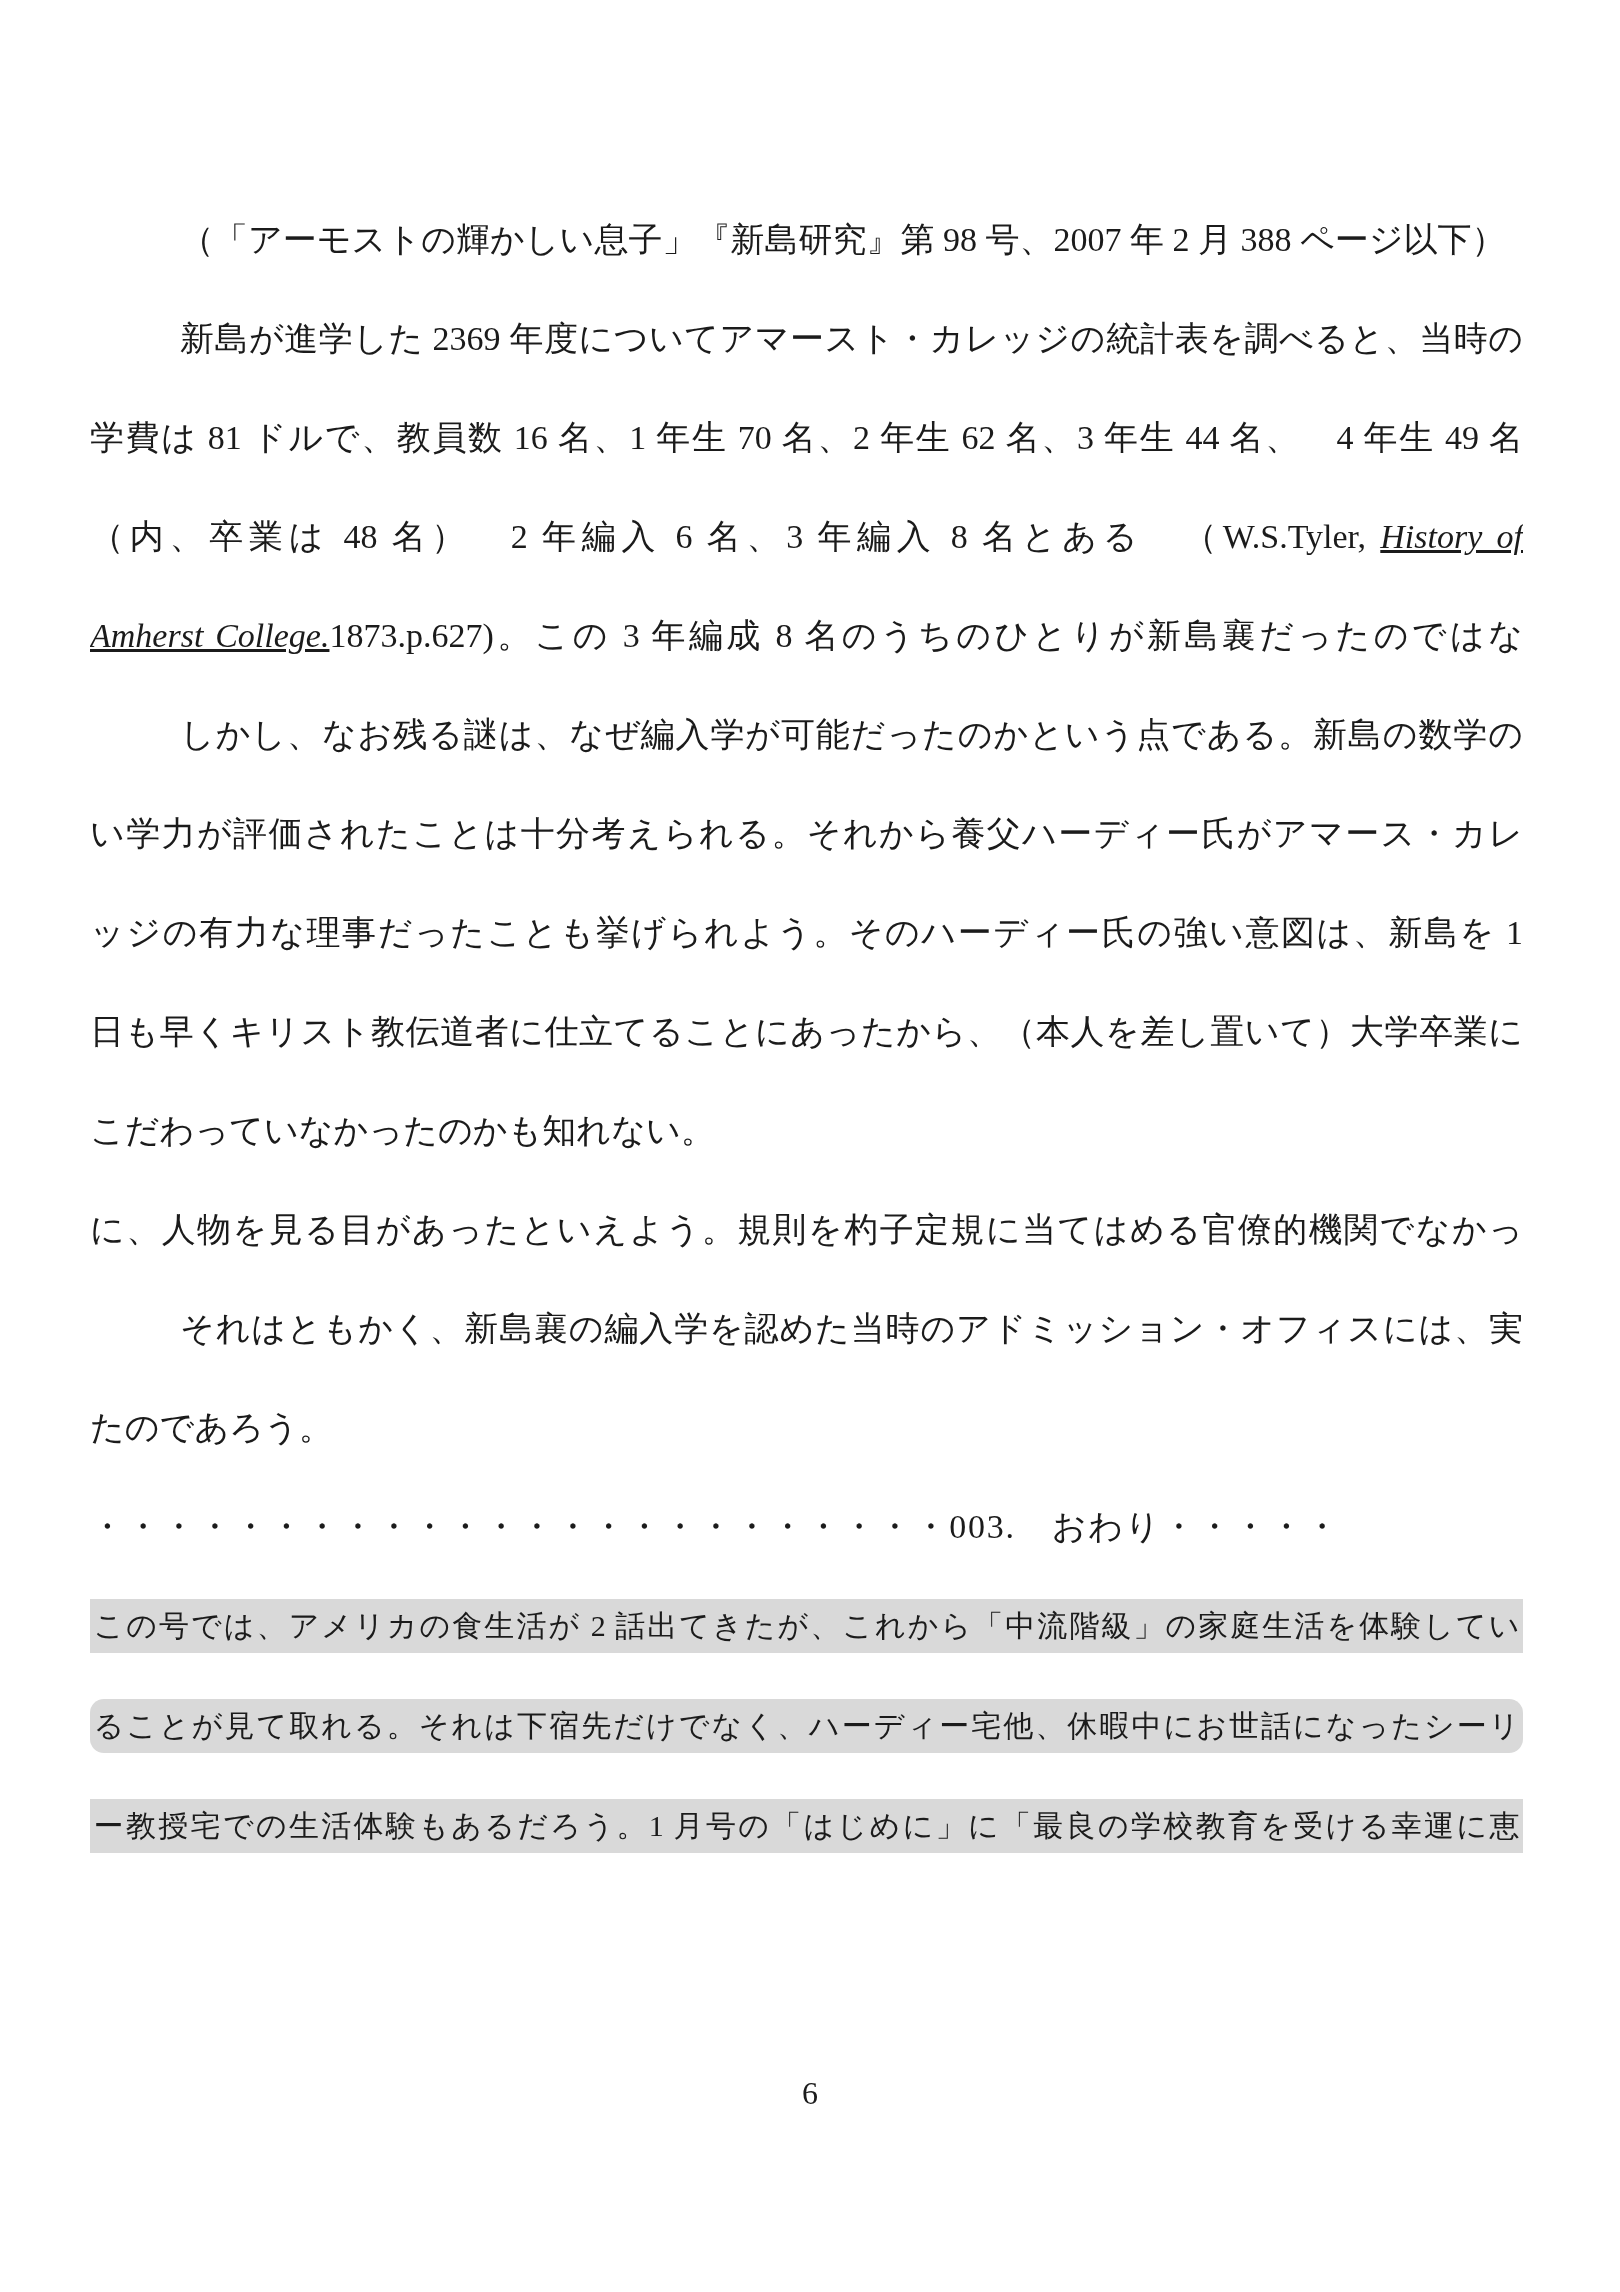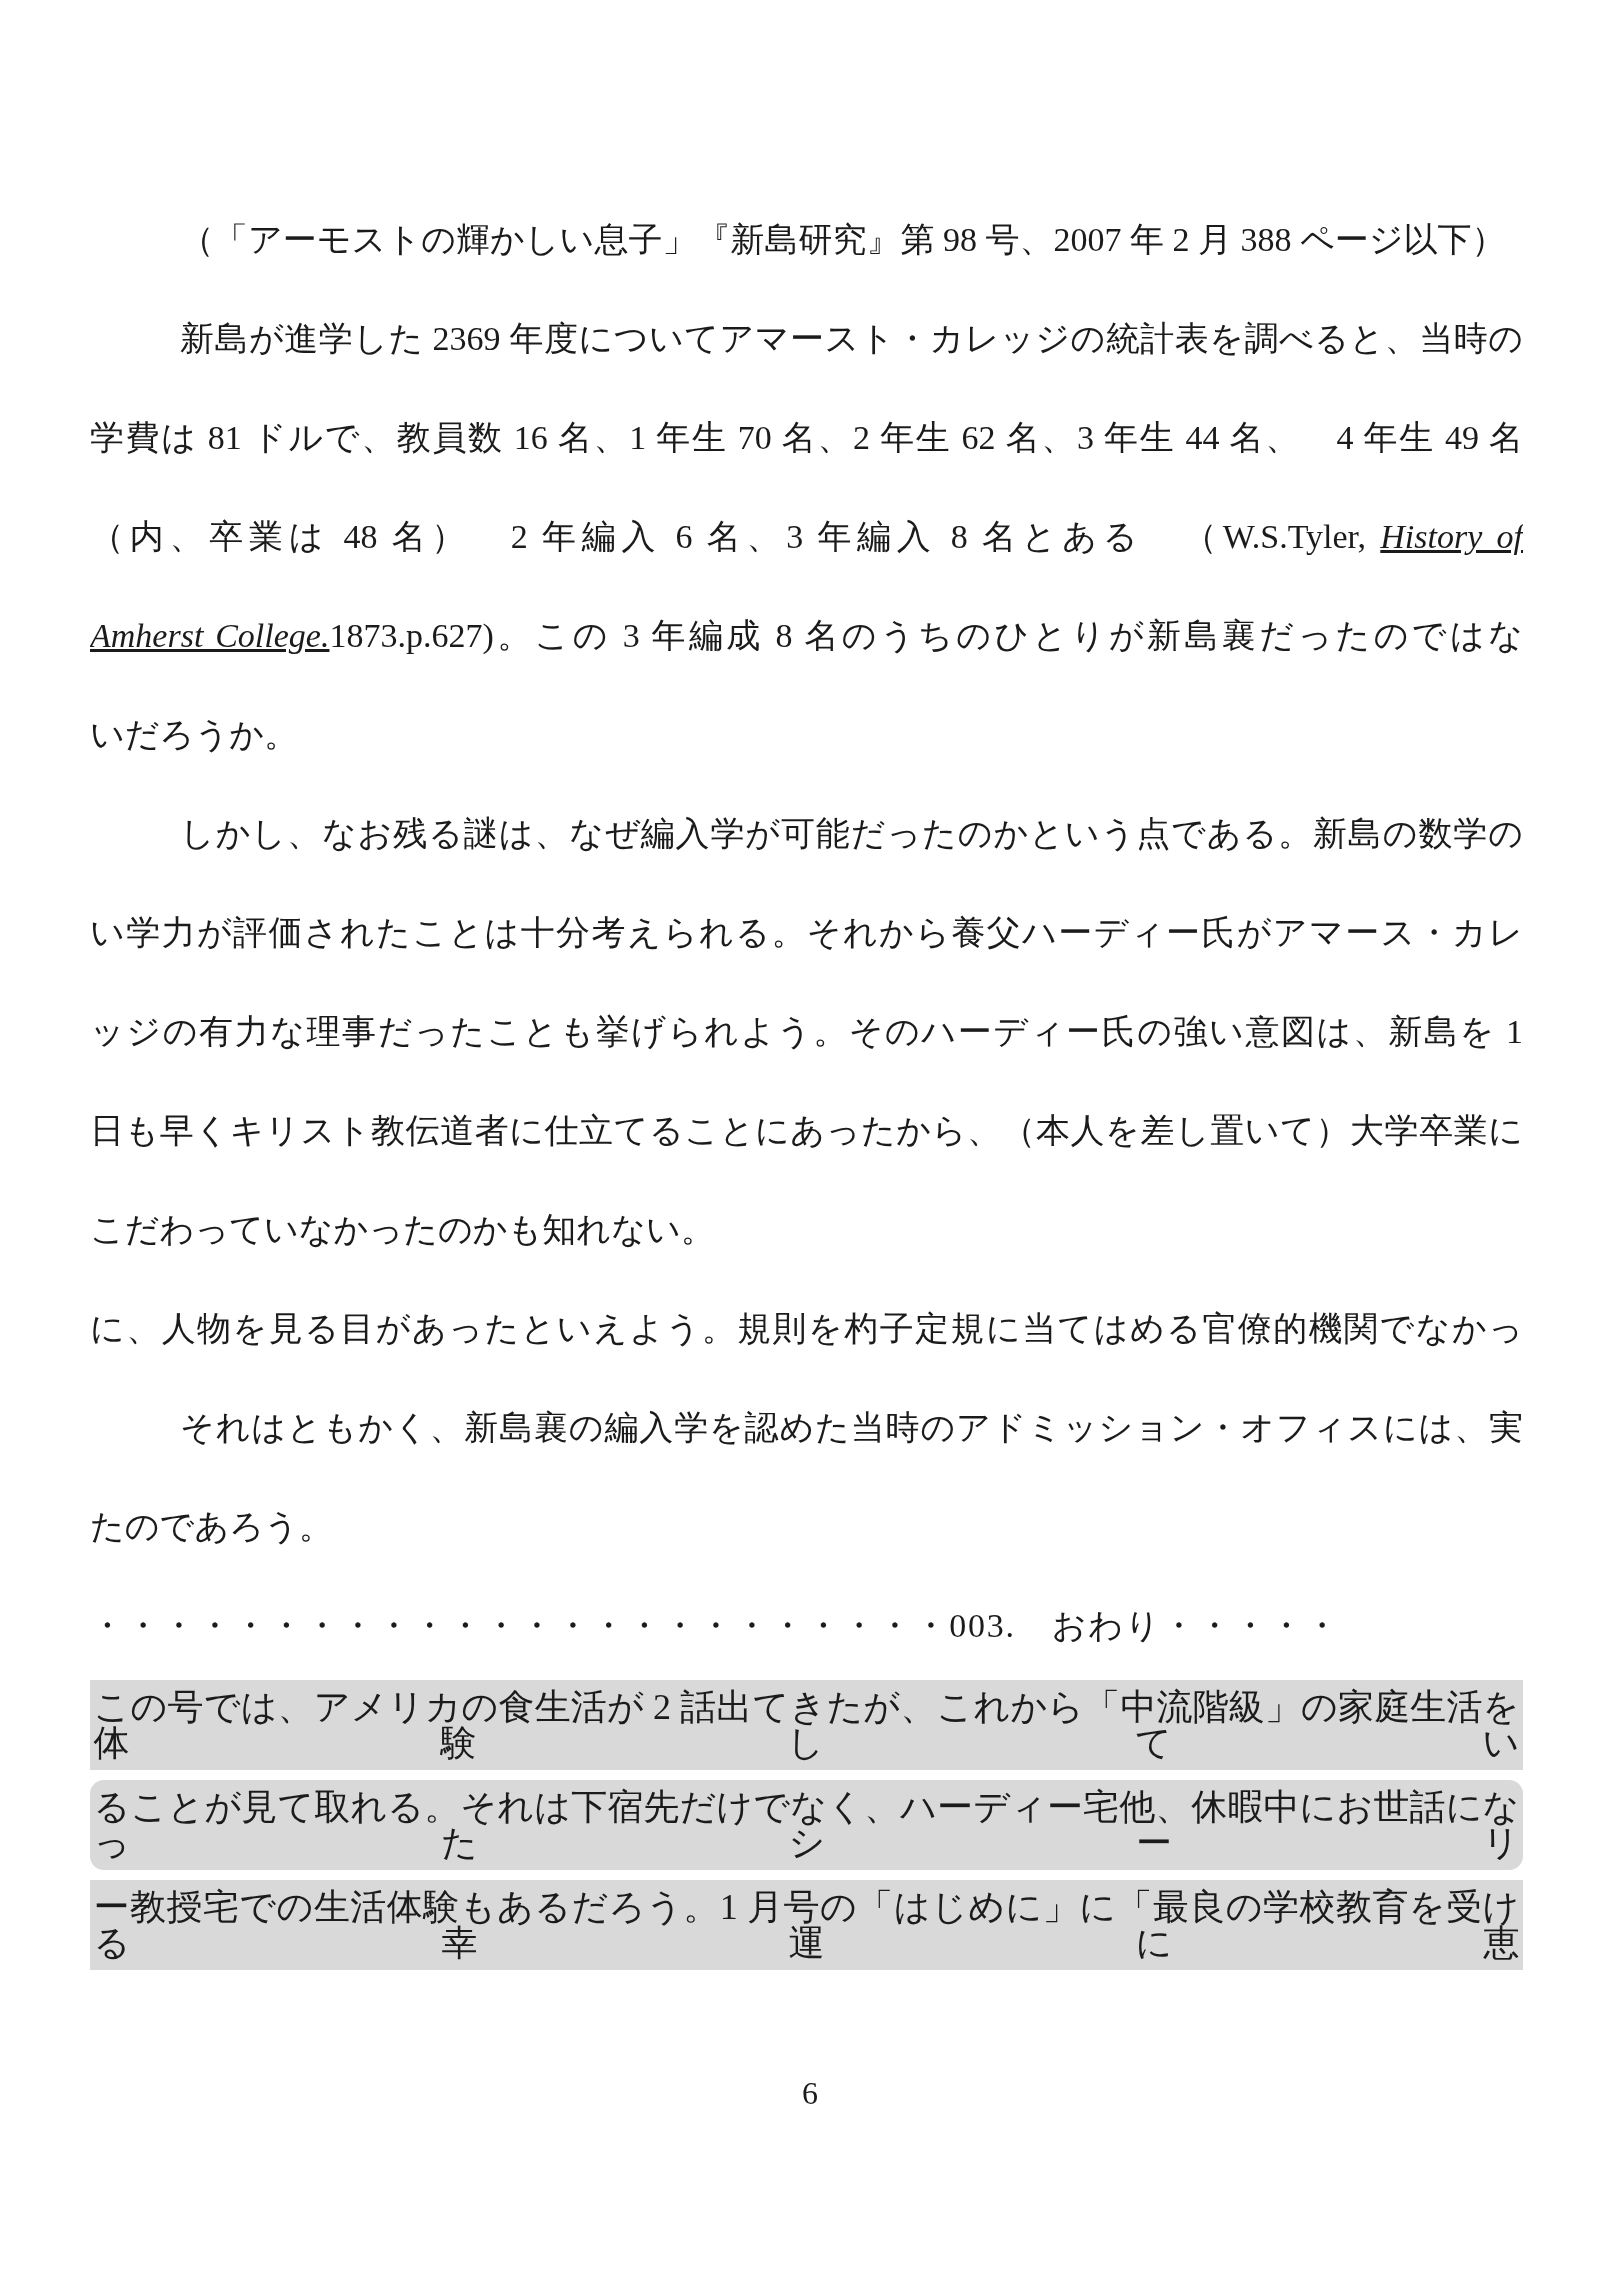--- a/index.html
+++ b/index.html
@@ -39,21 +39,21 @@
   .hl-block{width:1433px;}
   .hl-line{
     height:100px;
     display:flex;
     align-items:center;
   }
   .hl-strip{
     width:100%;
     box-sizing:border-box;
     padding:9px 3.6px;
-    font-size:36px;
+    font-size:30px;
     line-height:36px;
   }
   .hl-strip.just{
     text-align:justify;
     text-align-last:justify;
   }
   .page-num{
     position:absolute;
     left:0;
     top:2071px;
@@ -67,21 +67,20 @@
 <body style="color: rgb(27, 27, 27);">
 
 <div class="page">
   <div class="content">
     <div>
         <div class="line indent"><span>（「アーモストの輝かしい息子」『新島研究』第 98 号、2007 年 2 月 388 ページ以下）</span></div>
         <div class="line indent just"><span>新島が進学した 2369 年度についてアマースト・カレッジの統計表を調べると、当時の</span></div>
         <div class="line just"><span>学費は 81 ドルで、教員数 16 名、1 年生 70 名、2 年生 62 名、3 年生 44 名、　4 年生 49 名</span></div>
         <div class="line just"><span>（内、卒業は 48 名）　2 年編入 6 名、3 年編入 8 名とある　（W.S.Tyler, </span><span class="it">History of</span></div>
         <div class="line just"><span class="it">Amherst College.</span><span>1873.p.627)。この 3 年編成 8 名のうちのひとりが新島襄だったのではな</span></div>
-        <div class="line"><span>いだろうか。</span></div>
         <div class="line indent just"><span>しかし、なお残る謎は、なぜ編入学が可能だったのかという点である。新島の数学の高</span></div>
         <div class="line just"><span>い学力が評価されたことは十分考えられる。それから養父ハーディー氏がアマース・カレ</span></div>
         <div class="line just"><span>ッジの有力な理事だったことも挙げられよう。そのハーディー氏の強い意図は、新島を 1</span></div>
         <div class="line just"><span>日も早くキリスト教伝道者に仕立てることにあったから、（本人を差し置いて）大学卒業に</span></div>
         <div class="line"><span>こだわっていなかったのかも知れない。</span></div>
         <div class="line just"><span>に、人物を見る目があったといえよう。規則を杓子定規に当てはめる官僚的機関でなかっ</span></div>
         <div class="line indent just"><span>それはともかく、新島襄の編入学を認めた当時のアドミッション・オフィスには、実</span></div>
         <div class="line"><span>たのであろう。</span></div>
         <div class="line divider"><span>・・・・・・・・・・・・・・・・・・・・・・・・003.　おわり・・・・・</span></div>
       </div>

